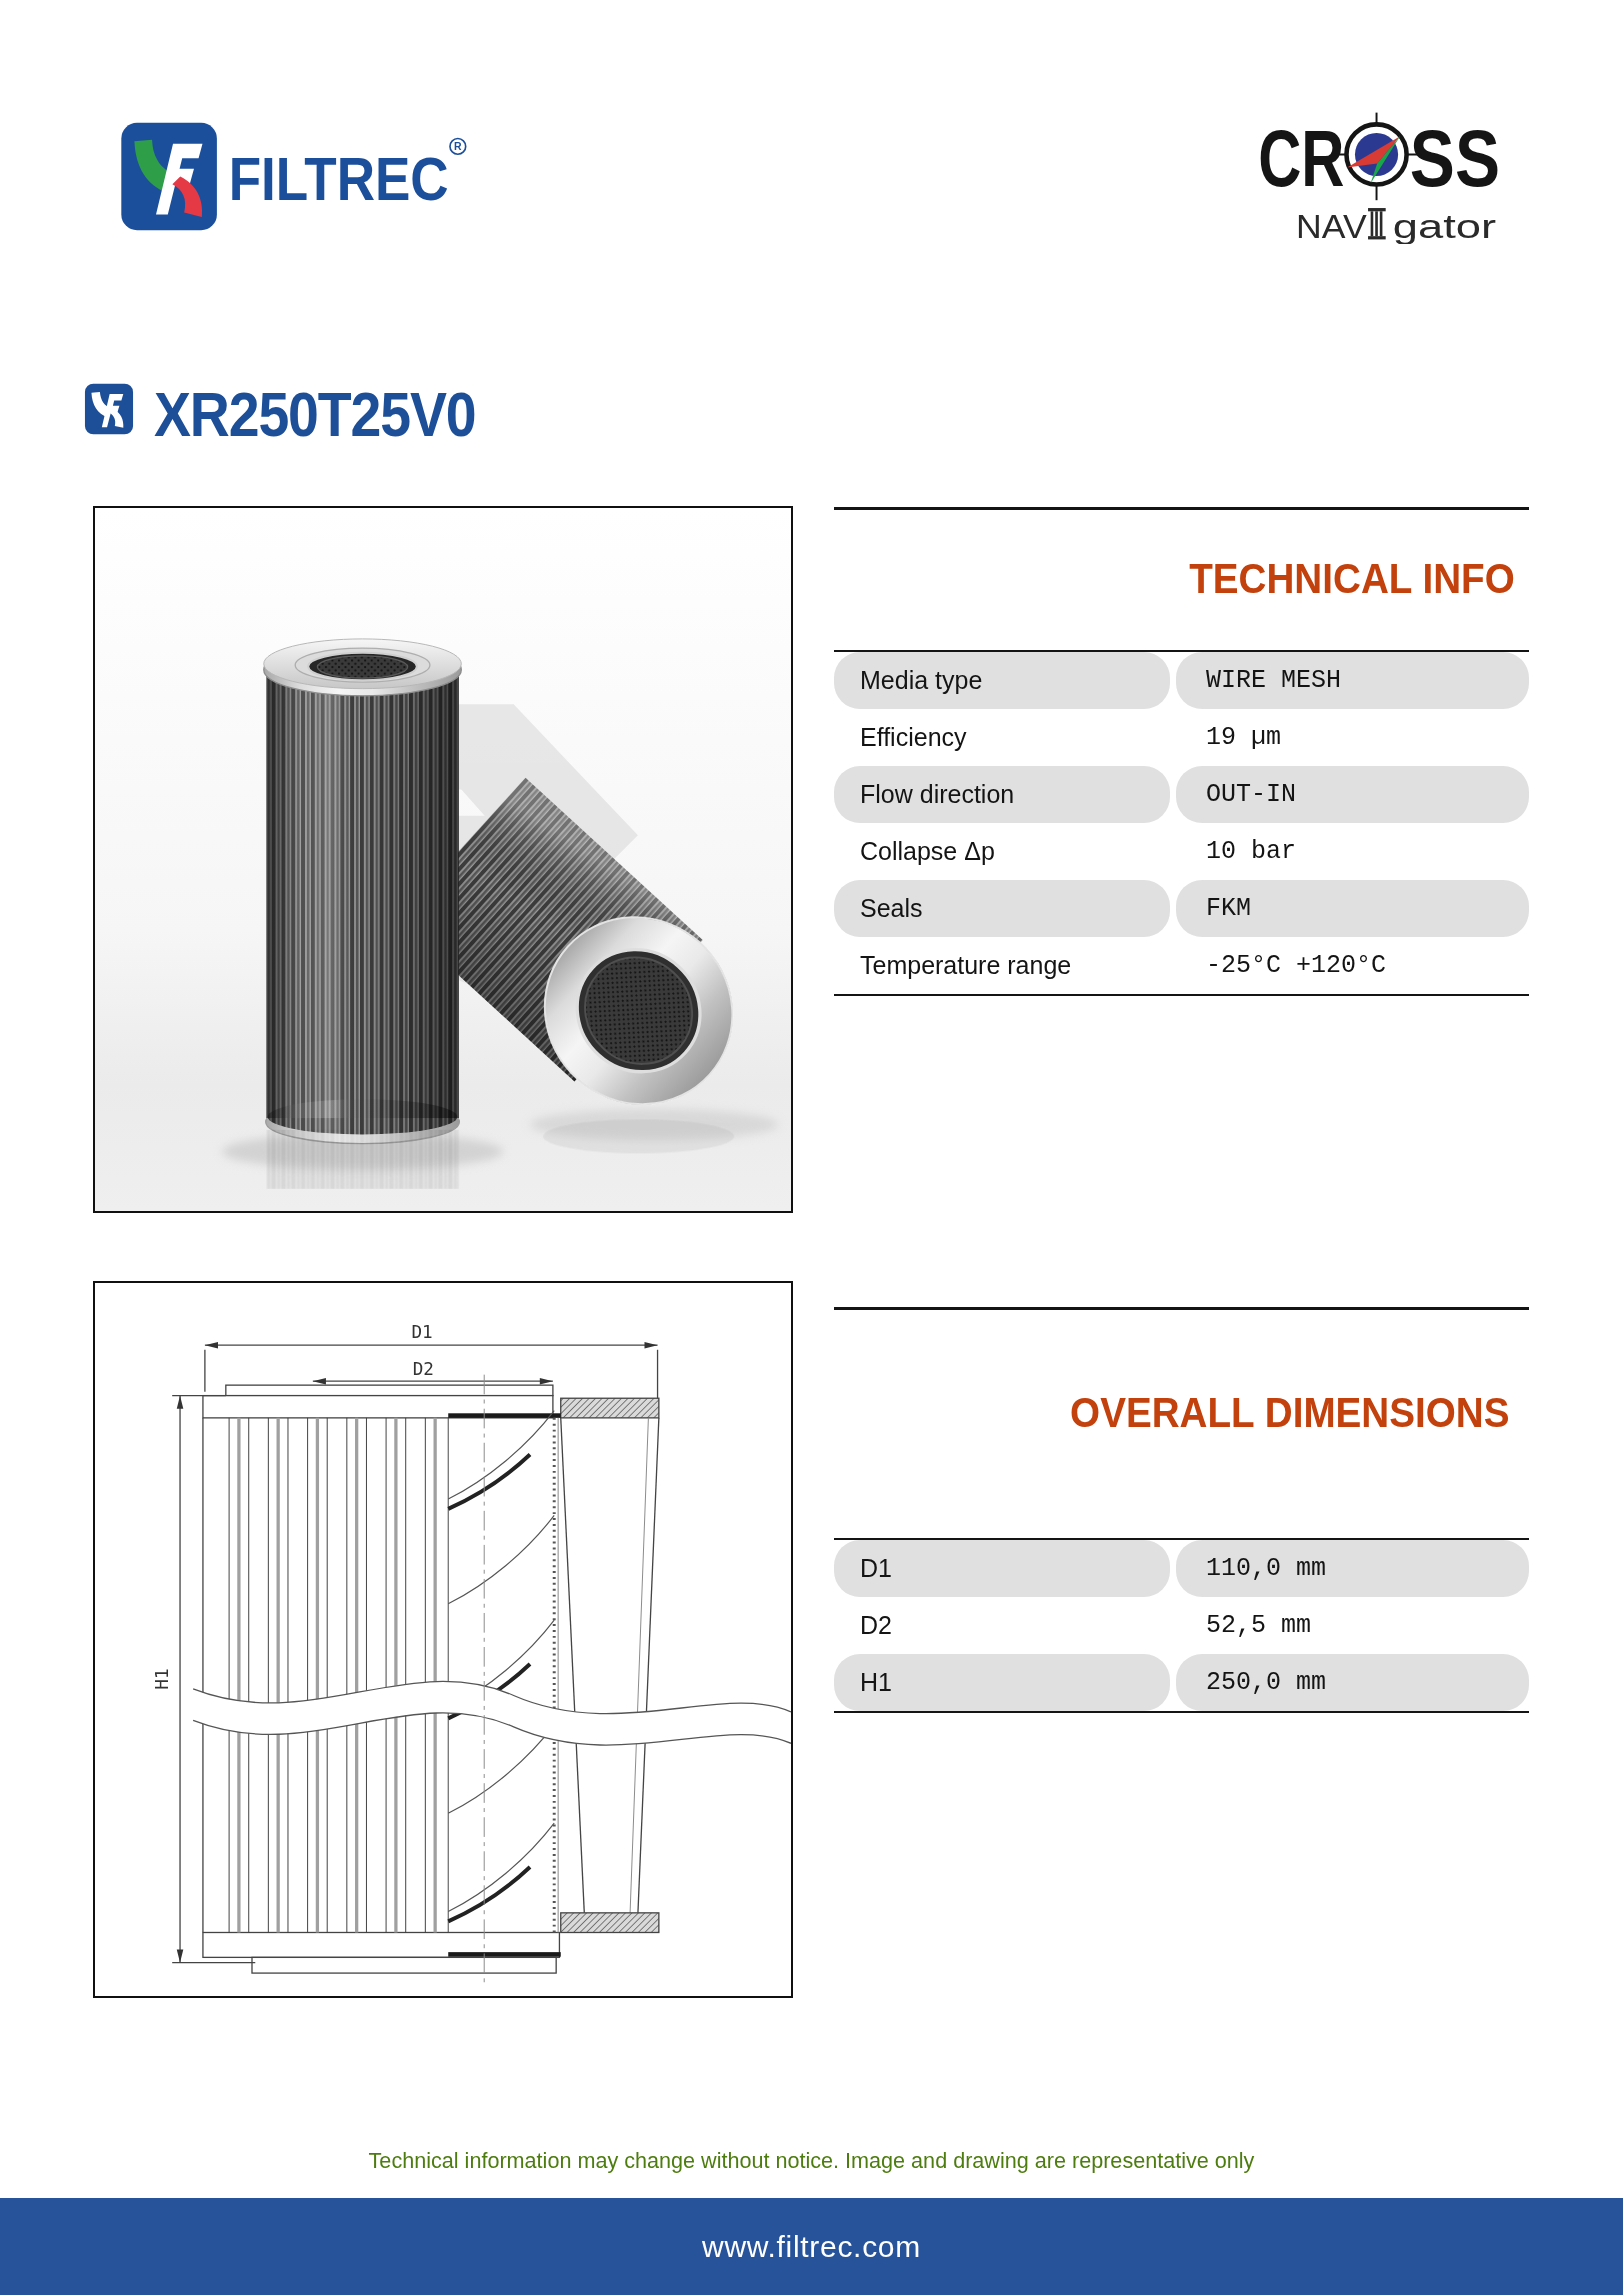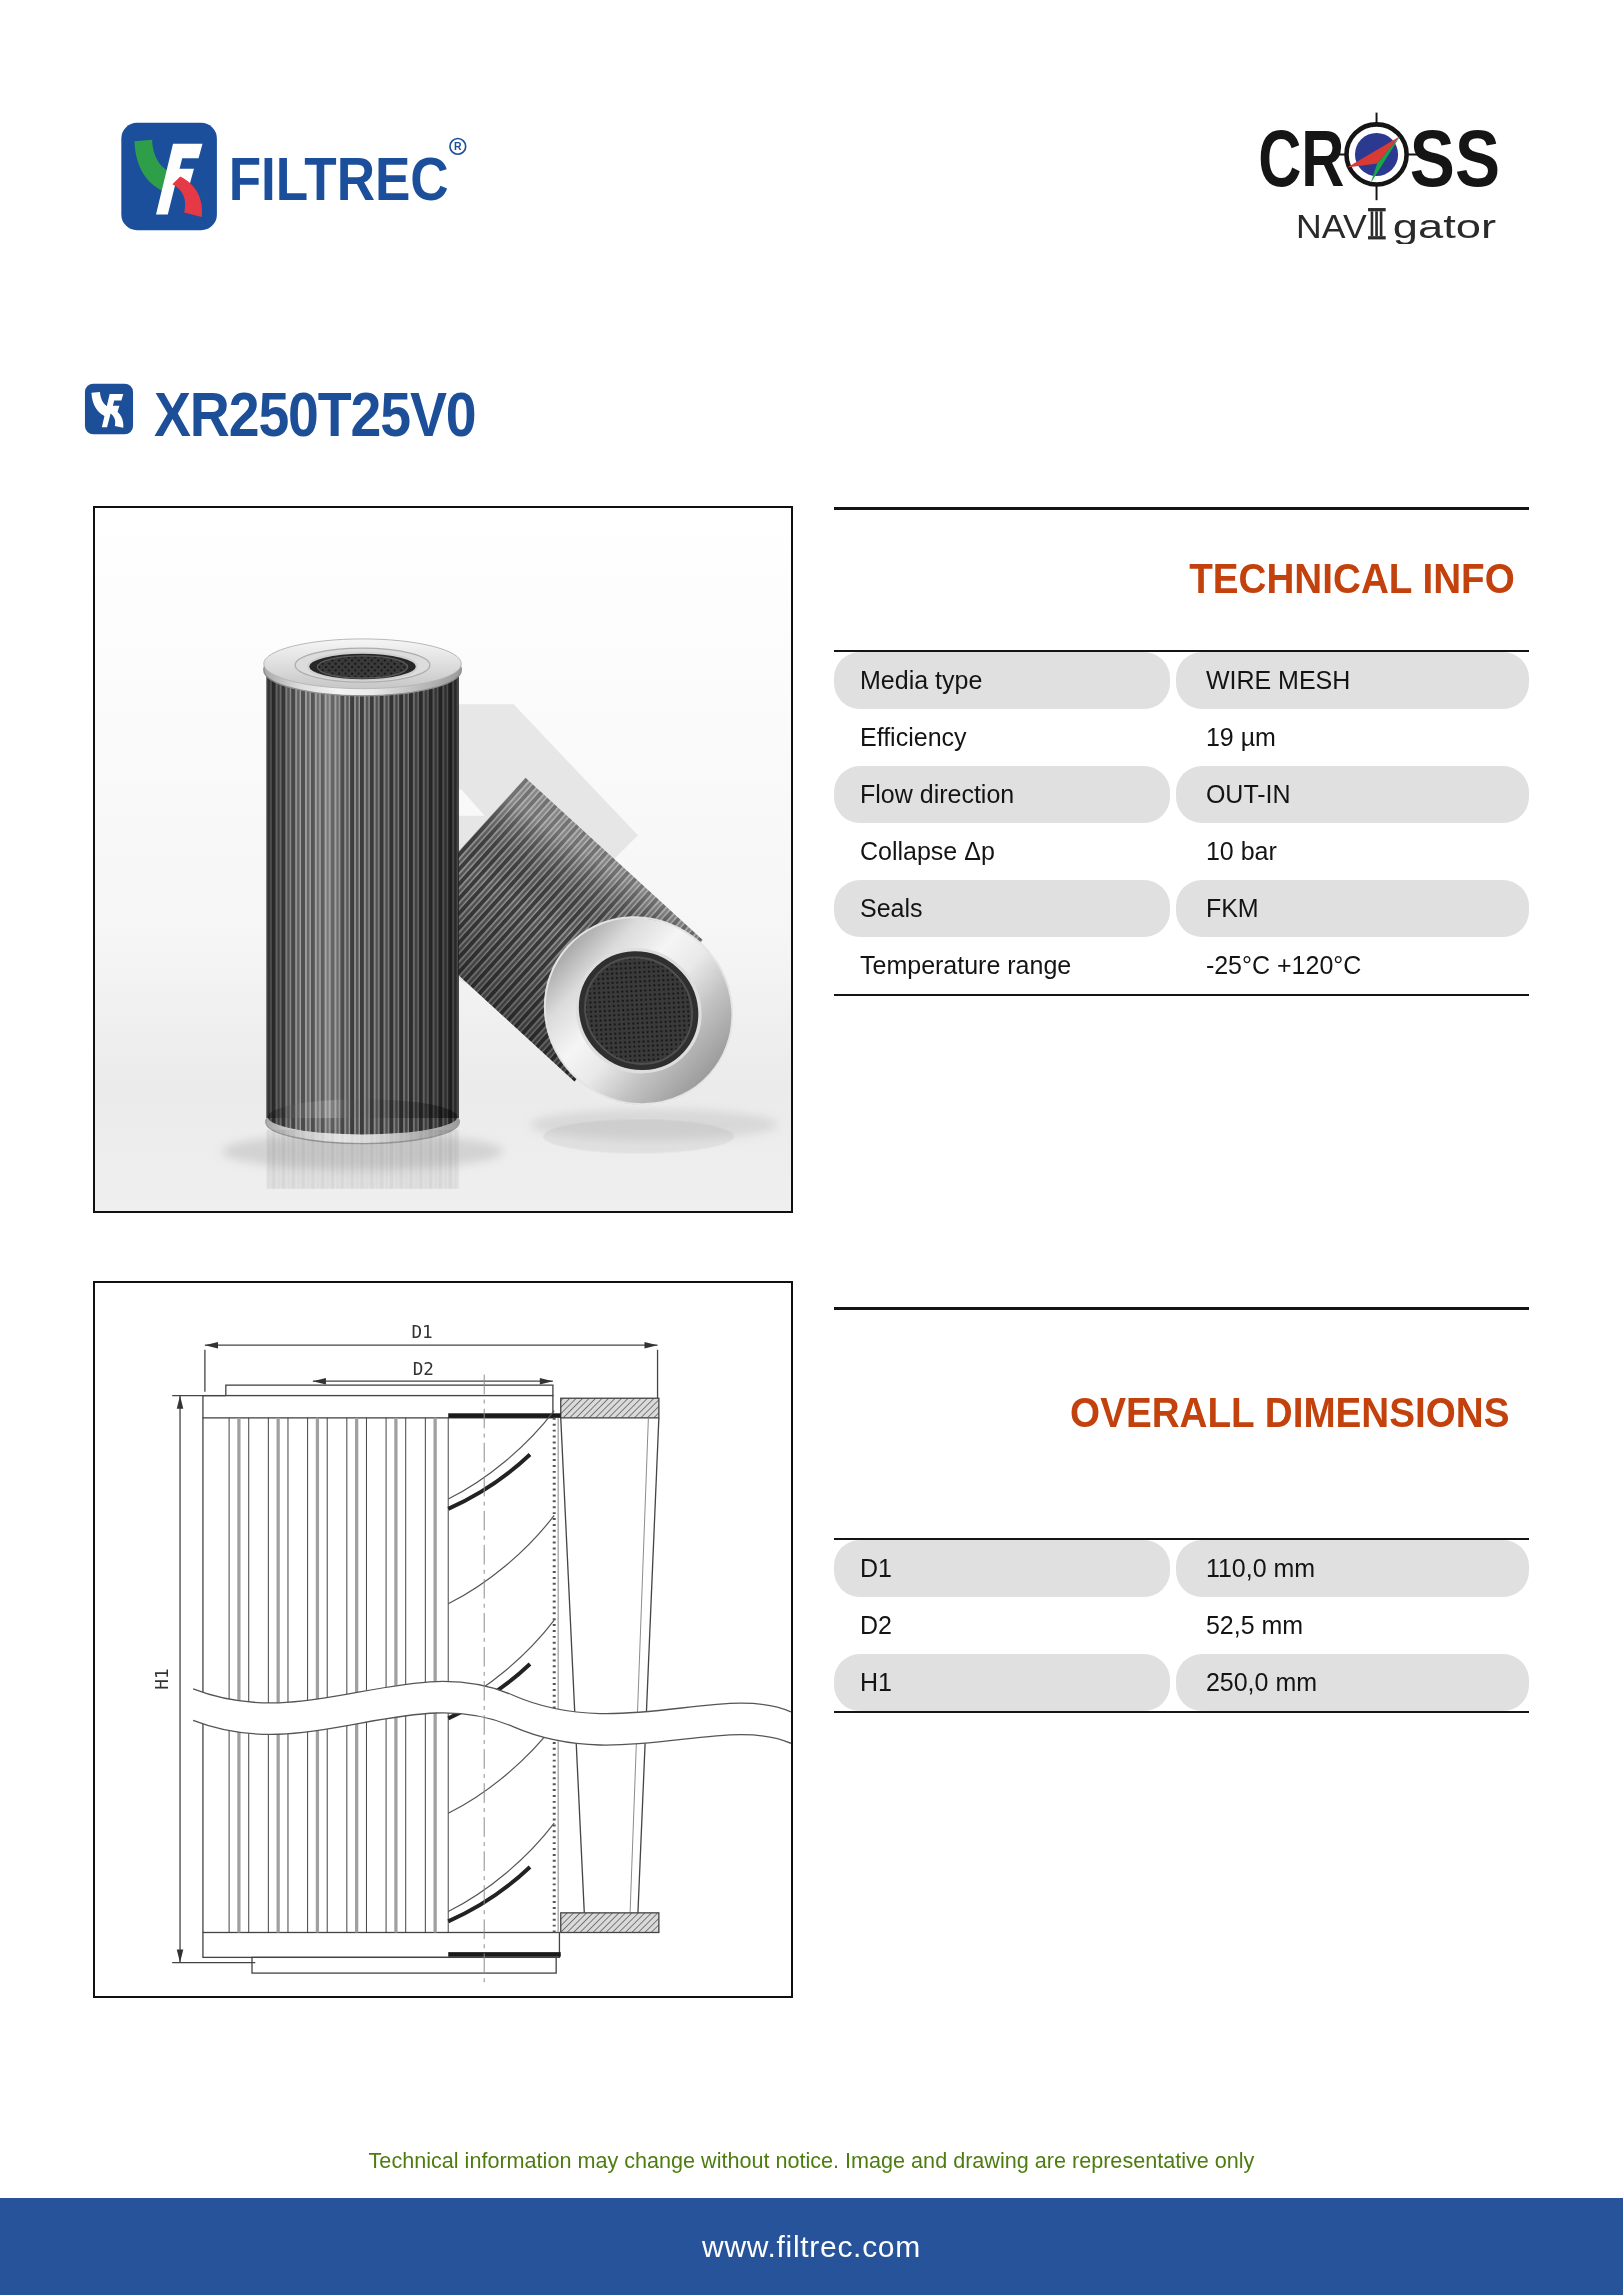--- a/index.html
+++ b/index.html
@@ -37,21 +37,21 @@
   .heading-dims{top:1387px;}
   .spec-table{
     left:834px;width:695px;border-top:2.6px solid #141414;border-bottom:2.6px solid #141414;
   }
   .table-tech{top:650px;}
   .table-dims{top:1538px;}
   .spec-row{display:flex;height:57px;}
   .spec-row.alt .cell{background:#e0e0e0;}
   .cell{background:#ffffff;display:flex;align-items:center;font-size:25px;color:#141414;border-radius:26px;}
   .cell-label{width:336px;padding-left:26px;box-sizing:border-box;margin-right:5.9px;}
-  .cell-value{flex:1;padding-left:30px;box-sizing:border-box;}
+  .cell-value{flex:1;padding-left:30px;box-sizing:border-box;font-family:Liberation Mono, monospace;}
   
   .disclaimer{left:0;top:2148px;width:1623px;text-align:center;font-size:21.6px;color:#4d7c0f;}
   .footer-bar{left:0;top:2198px;width:1623px;height:97px;background:#27539b;}
   .footer-bar .site{
     display:block;text-align:center;line-height:97px;font-size:30px;color:#ffffff;
     font-weight:400;letter-spacing:0.7px;
   }
 </style>
 </head>
 <body>

